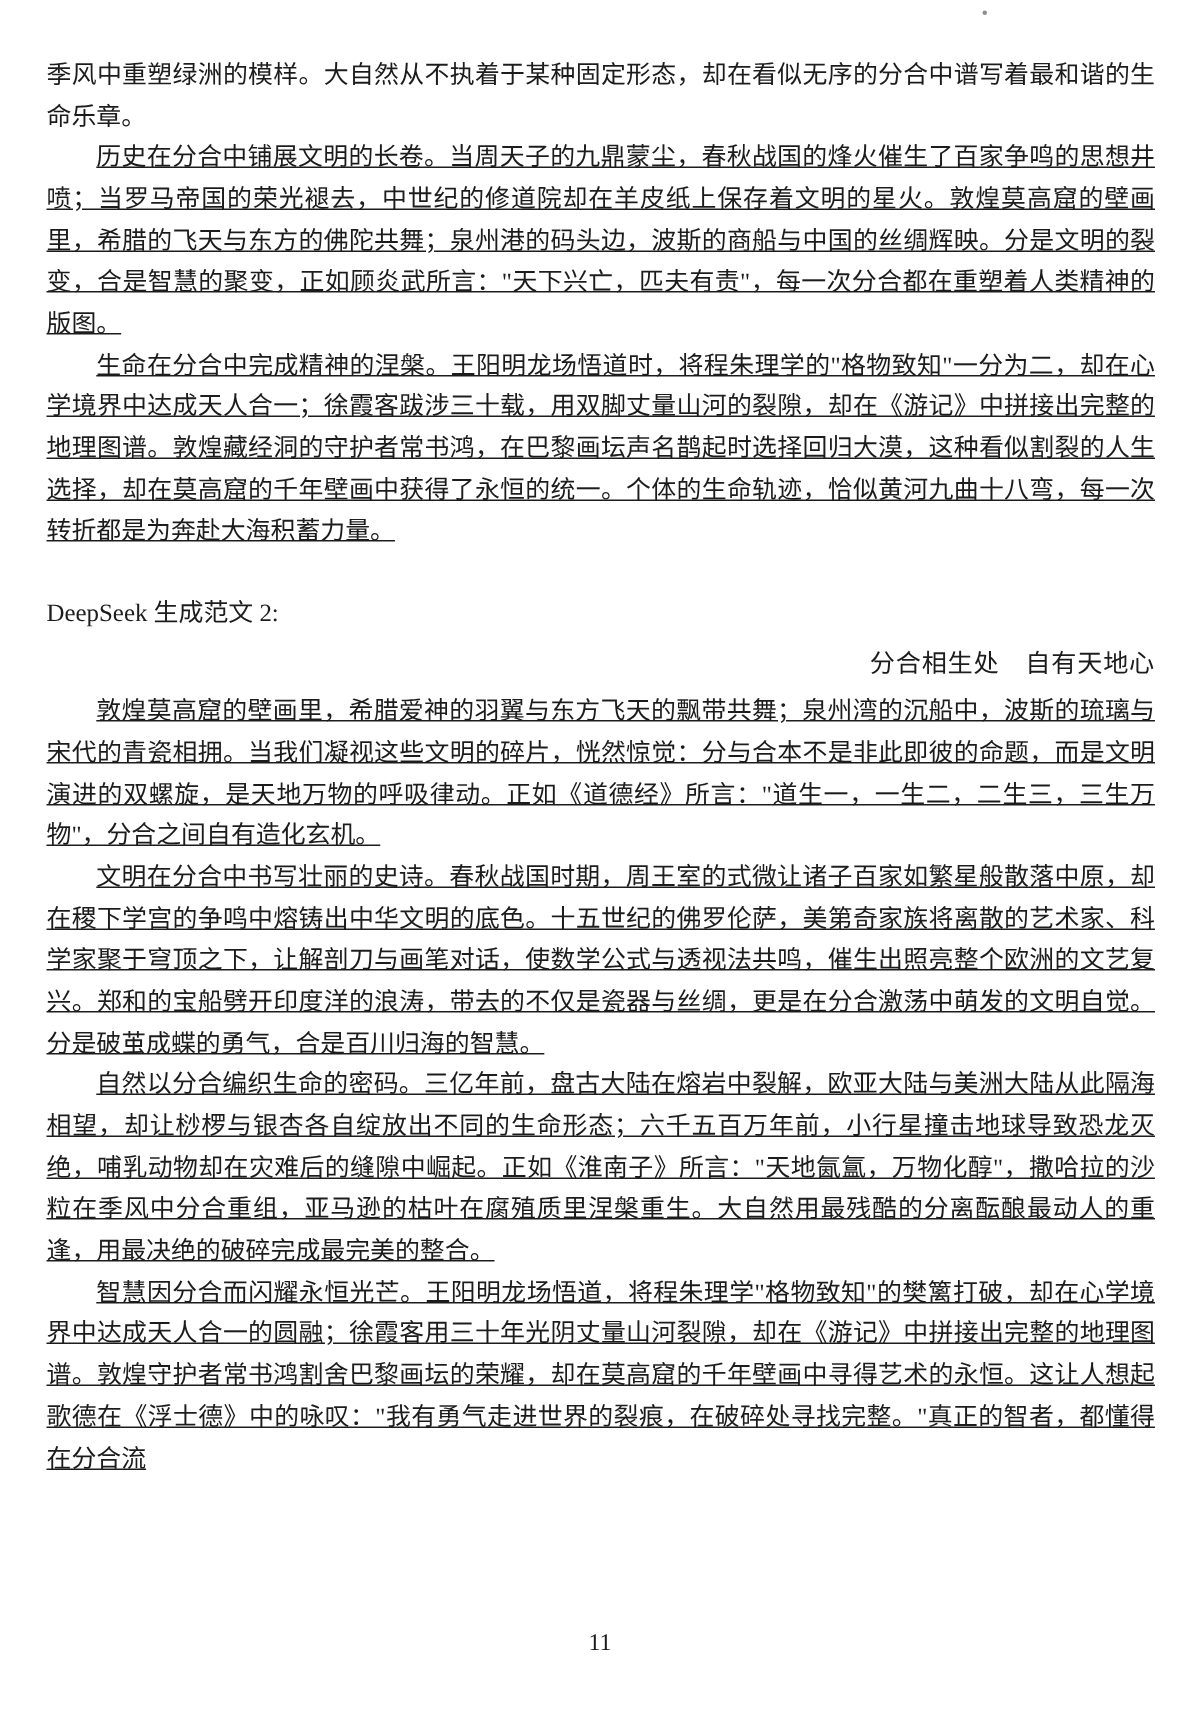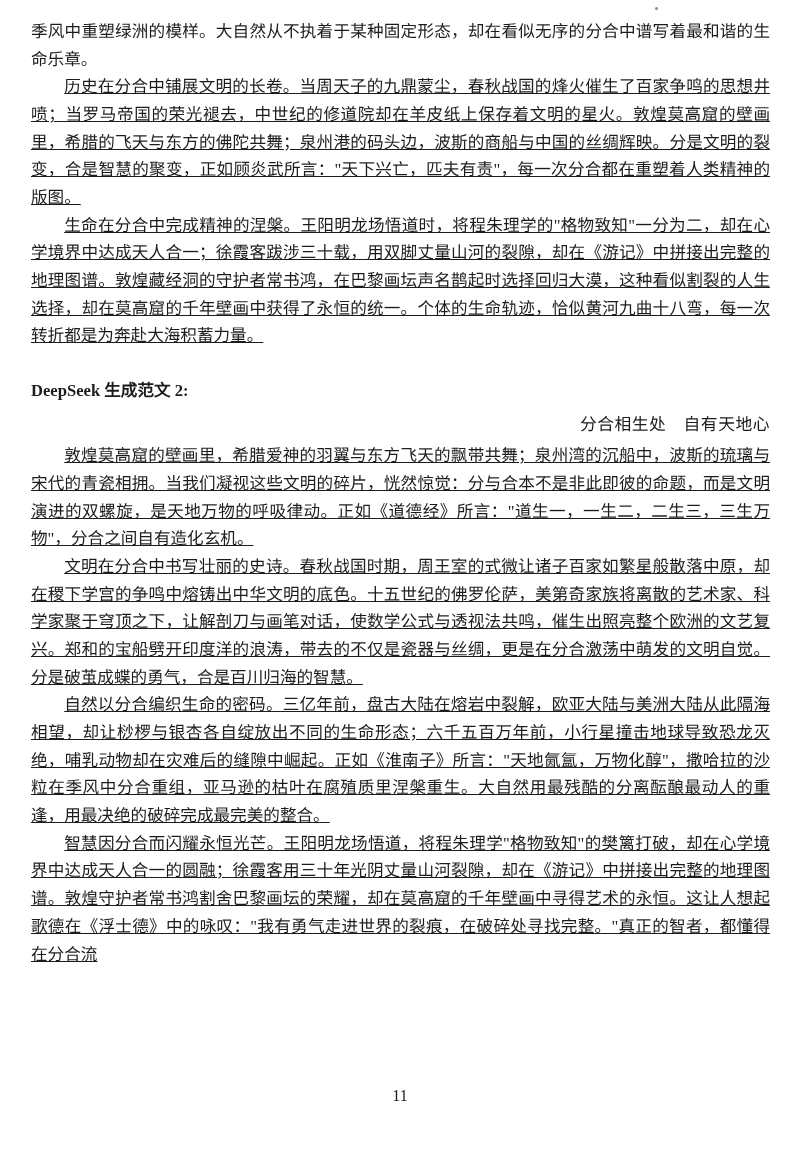--- a/index.html
+++ b/index.html
@@ -8,37 +8,36 @@
     height: 1157px;
     background: #ffffff;
     color: #1c1c1c;
     font-family: "Liberation Serif", "DejaVu Serif", serif;
     position: relative;
     overflow: hidden;
   }
   .page {
     position: absolute;
     inset: 0;
-    padding: 18px 30px 0 31px;
+    padding: 36px 30px 0 31px;
     box-sizing: border-box;
     border-radius: 13px;
   }
   .para {
     margin: 0;
     font-size: 16.6px;
     line-height: 27.67px;
     text-align: justify;
     word-break: break-all;
   }
   .para.indent { text-indent: 2em; text-decoration: underline; }
   .section-label {
     margin: 27px 0 0 0;
     font-size: 16.6px;
     line-height: 27.67px;
-    font-weight: bold;
   }
   .essay-title {
     margin: 6px 0 4px 0;
     font-size: 16.8px;
     font-weight: normal;
     line-height: 27.67px;
     text-align: right;
     letter-spacing: 0.5px;
   }
   .page-number {

